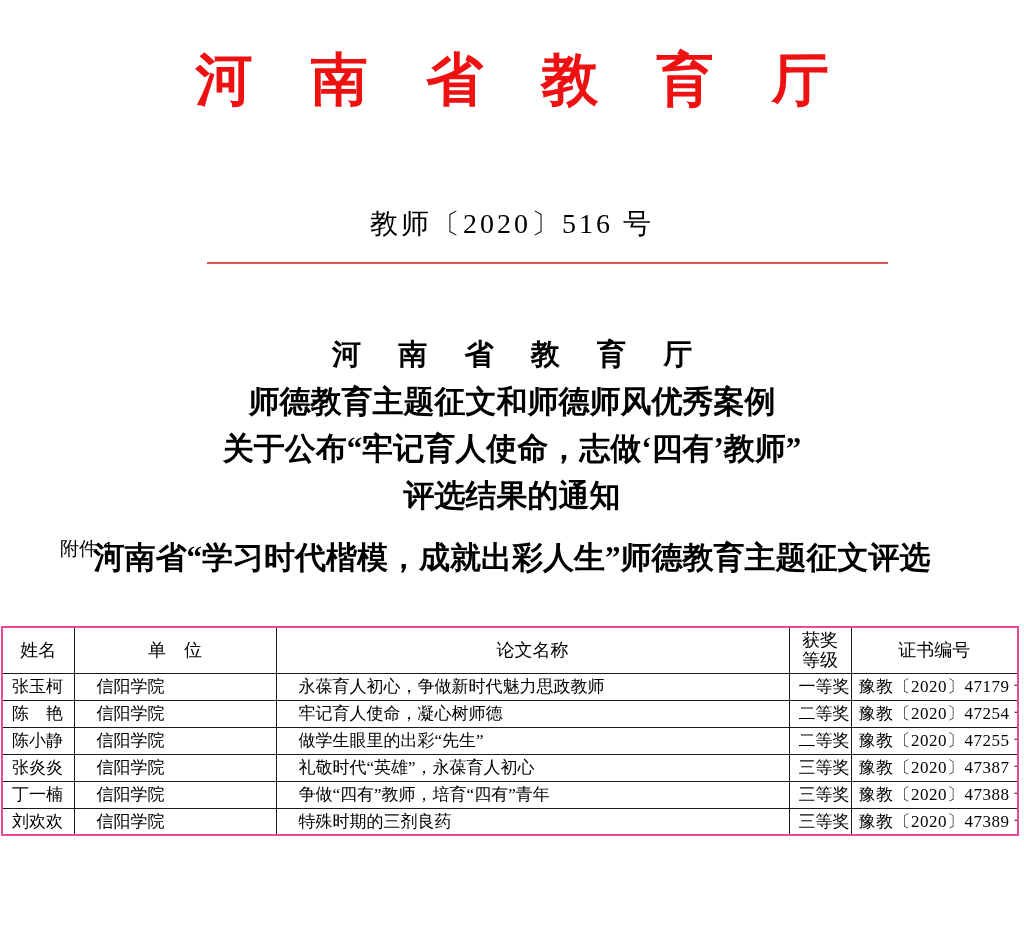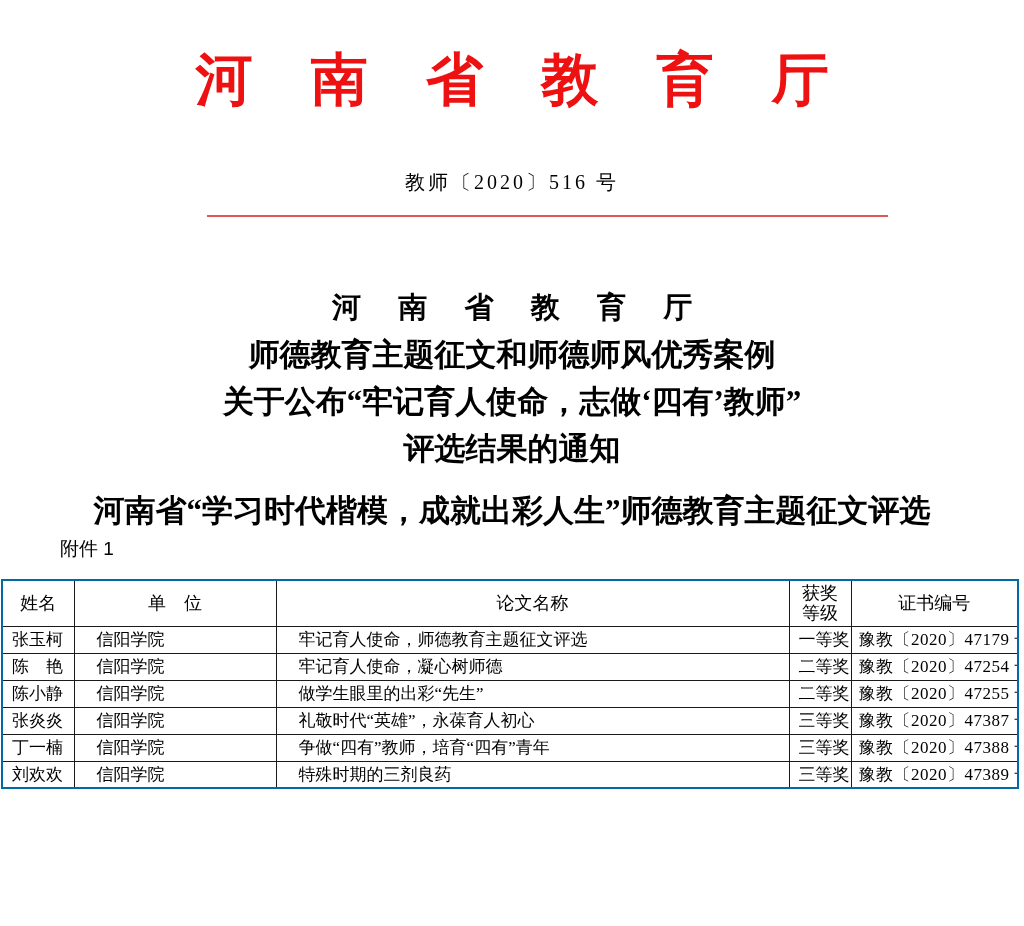--- a/index.html
+++ b/index.html
@@ -17,23 +17,23 @@
     margin-top:42px;
     text-align:center;
     font-size:57px;
     font-weight:bold;
     letter-spacing:22px;
     padding-left:22px; 
     white-space:nowrap;
   }
 
   .doc-number {
-    margin-top:50px;
+    margin-top:86px;
     text-align:center;
-    font-size:20px;
+    font-size:28px;
     letter-spacing:3px;
   }
 
   .red-rule {
     width:681px;
     height:2px;
     margin:19px 0 0 207px;
   }
 
   .notice-block {
@@ -65,21 +65,21 @@
     border-collapse:collapse;
     table-layout:fixed;
     font-size:17px;
   }
   table.awards th, table.awards td {
     border:1px solid #1a1a1a;
     vertical-align:middle;
     overflow:hidden;
     white-space:nowrap;
   }
-  table.awards { border:2px solid #0369a1; }
+  table.awards { border:2px solid #ec4899; }
   table.awards thead th {
     height:46px;
     font-weight:normal;
     font-size:18px;
     text-align:center;
     line-height:1.15;
   }
   table.awards tbody td { height:27px; padding:0 22px; }
   .c-name   { padding-left:9px !important; }
   .c-award-h{ white-space:pre-line !important; }
@@ -125,21 +125,21 @@
         <th>论文名称</th>
         <th class="c-award-h">获奖
 等级</th>
         <th>证书编号</th>
       </tr>
     </thead>
     <tbody>
     <tr>
       <td class="c-name">张玉柯</td>
       <td class="c-unit">信阳学院</td>
-      <td class="c-paper">牢记育人使命，师德教育主题征文评选</td>
+      <td class="c-paper">永葆育人初心，争做新时代魅力思政教师</td>
       <td class="c-award">一等奖</td>
       <td class="c-cert">豫教〔2020〕47179 号</td>
     </tr>
 
     <tr>
       <td class="c-name">陈　艳</td>
       <td class="c-unit">信阳学院</td>
       <td class="c-paper">牢记育人使命，凝心树师德</td>
       <td class="c-award">二等奖</td>
       <td class="c-cert">豫教〔2020〕47254 号</td>

